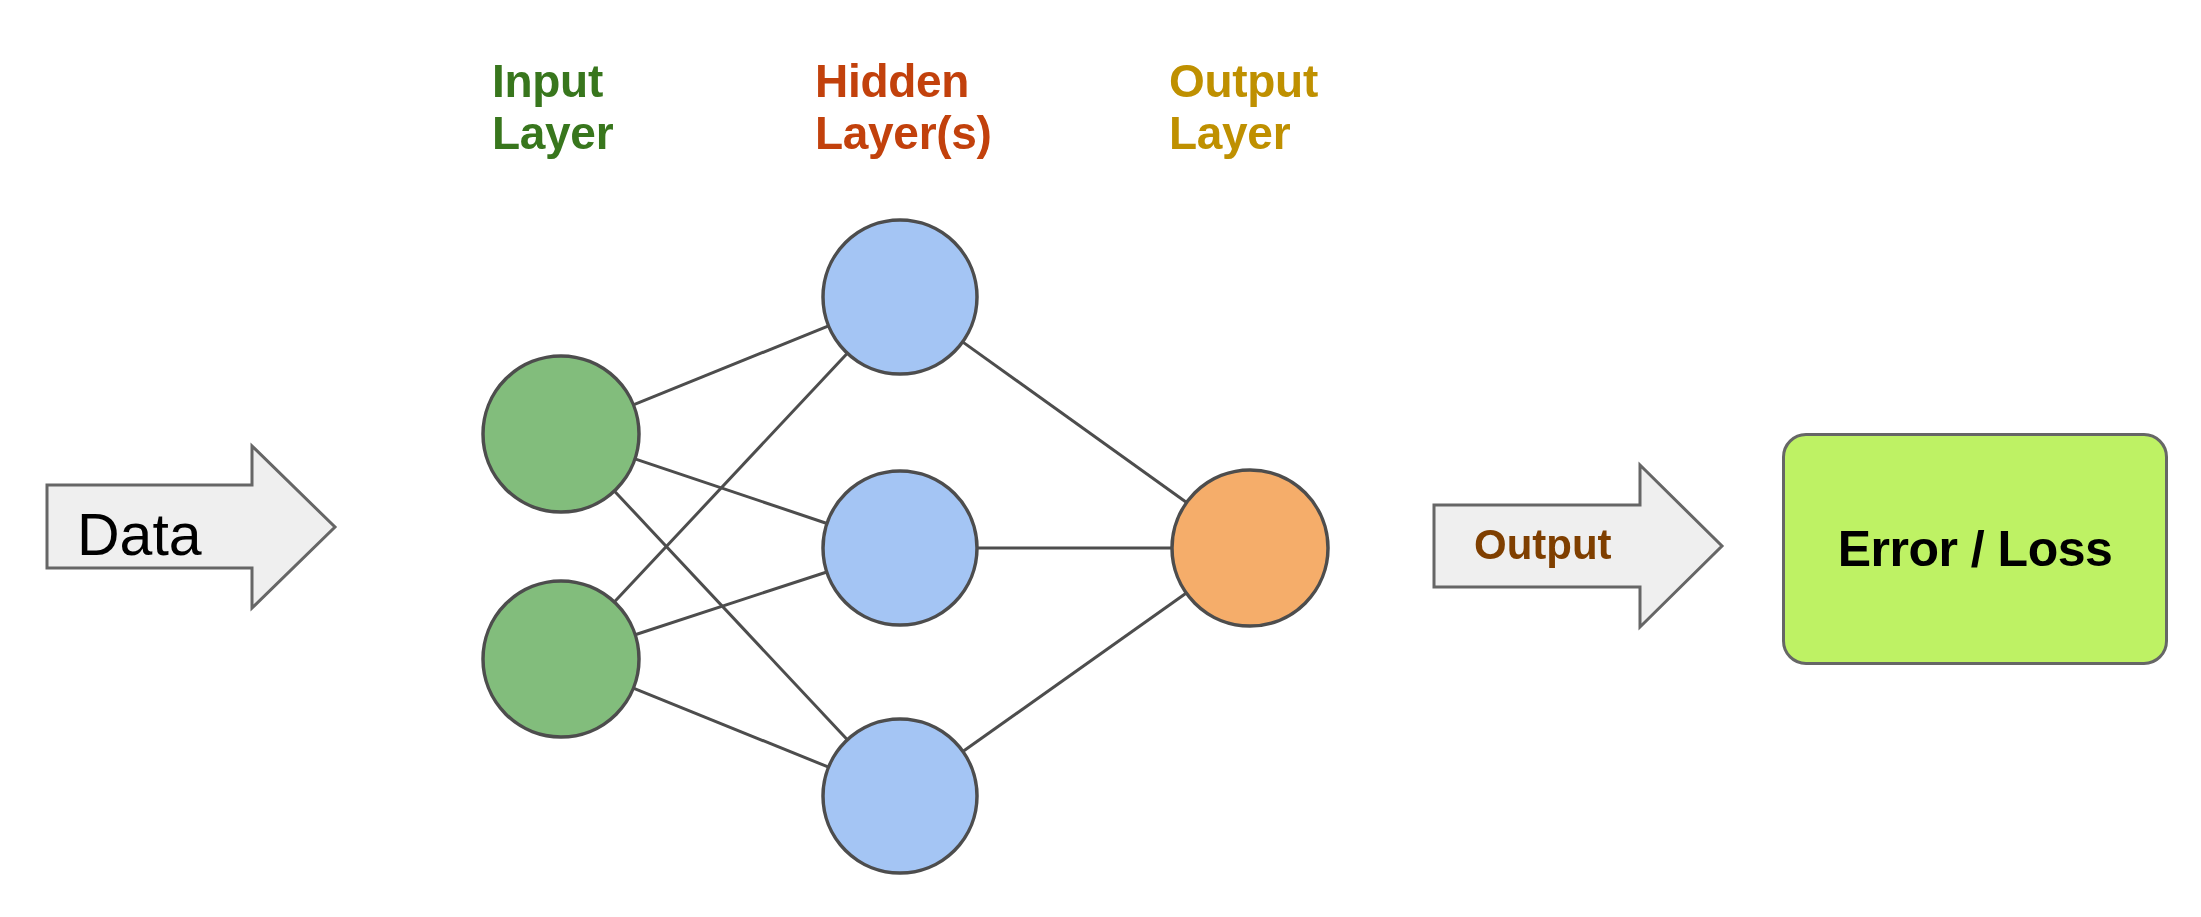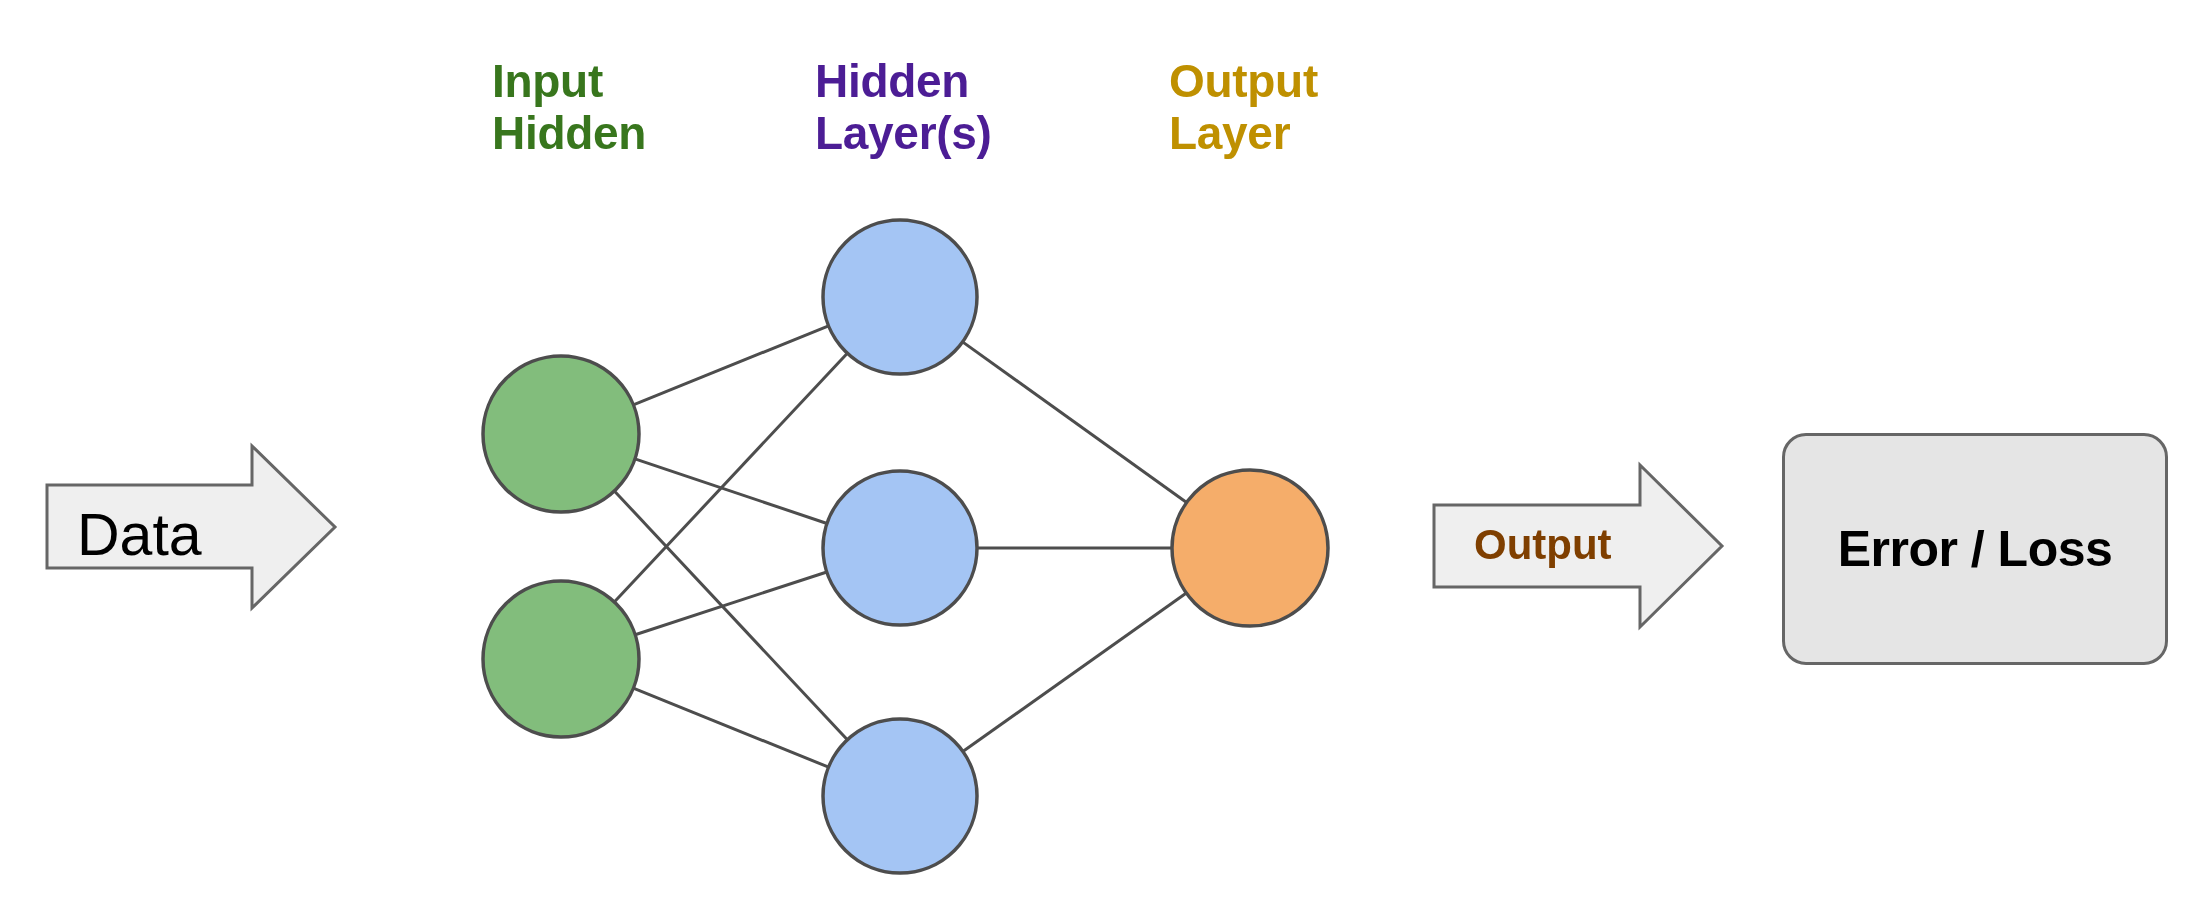--- a/index.html
+++ b/index.html
@@ -102,29 +102,29 @@
         <circle cx="561" cy="434" r="78" fill="#82bd7c" stroke="#4d4d4d" stroke-width="3.5"></circle>
         <circle cx="561" cy="659" r="78" fill="#82bd7c" stroke="#4d4d4d" stroke-width="3.5"></circle>
         <circle cx="900" cy="297" r="77" fill="#a4c5f4" stroke="#4d4d4d" stroke-width="3.5"></circle>
         <circle cx="900" cy="548" r="77" fill="#a4c5f4" stroke="#4d4d4d" stroke-width="3.5"></circle>
         <circle cx="900" cy="796" r="77" fill="#a4c5f4" stroke="#4d4d4d" stroke-width="3.5"></circle>
         <circle cx="1250" cy="548" r="78" fill="#f5ad6a" stroke="#4d4d4d" stroke-width="3.5"></circle>
       </g>
   </svg>
 
   <div class="layer-label" id="label-input" style="color: rgb(56, 118, 29);">Input
-Hidden</div>
+Layer</div>
 
-  <div class="layer-label" id="label-hidden" style="color: #4c1d95;">Hidden
+  <div class="layer-label" id="label-hidden" style="color: #c2410c;">Hidden
 Layer(s)</div>
 
   <div class="layer-label" id="label-output" style="color: rgb(191, 144, 0);">Output
 Layer</div>
 
   <div class="arrow-text" id="data-text" style="color: rgb(0, 0, 0);">Data</div>
 
   <div class="arrow-text" id="output-text" style="color: rgb(127, 63, 0);">Output</div>
 
-  <div id="error-box" style="background: #e5e5e5; border-color: rgb(102, 102, 102); left: 1782px; top: 433px; width: 386px; height: 232px; border-radius: 24px;">
+  <div id="error-box" style="background: #bef264; border-color: rgb(102, 102, 102); left: 1782px; top: 433px; width: 386px; height: 232px; border-radius: 24px;">
     <span id="error-text" style="color: rgb(0, 0, 0);">Error / Loss</span>
   </div>
 
 </div>
 
 </body></html>

